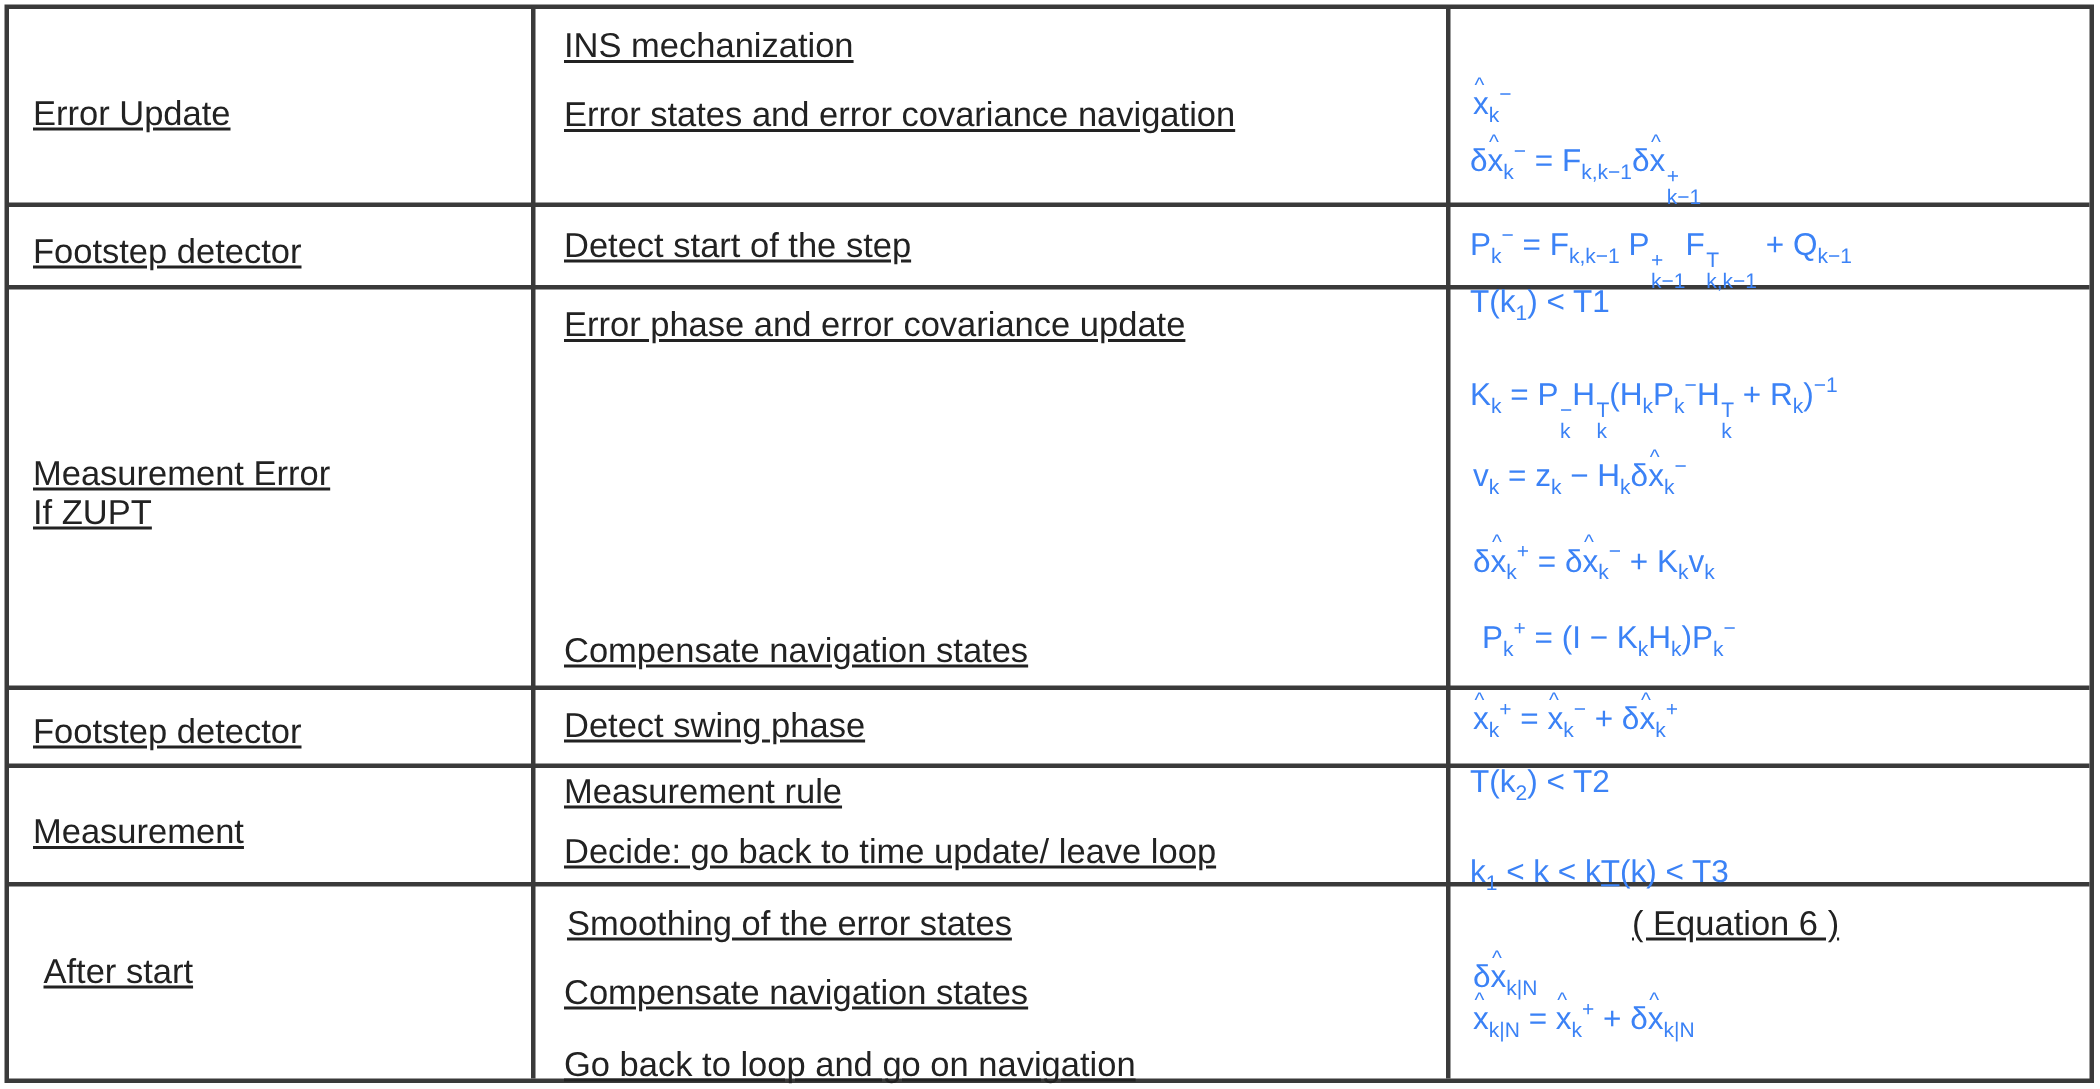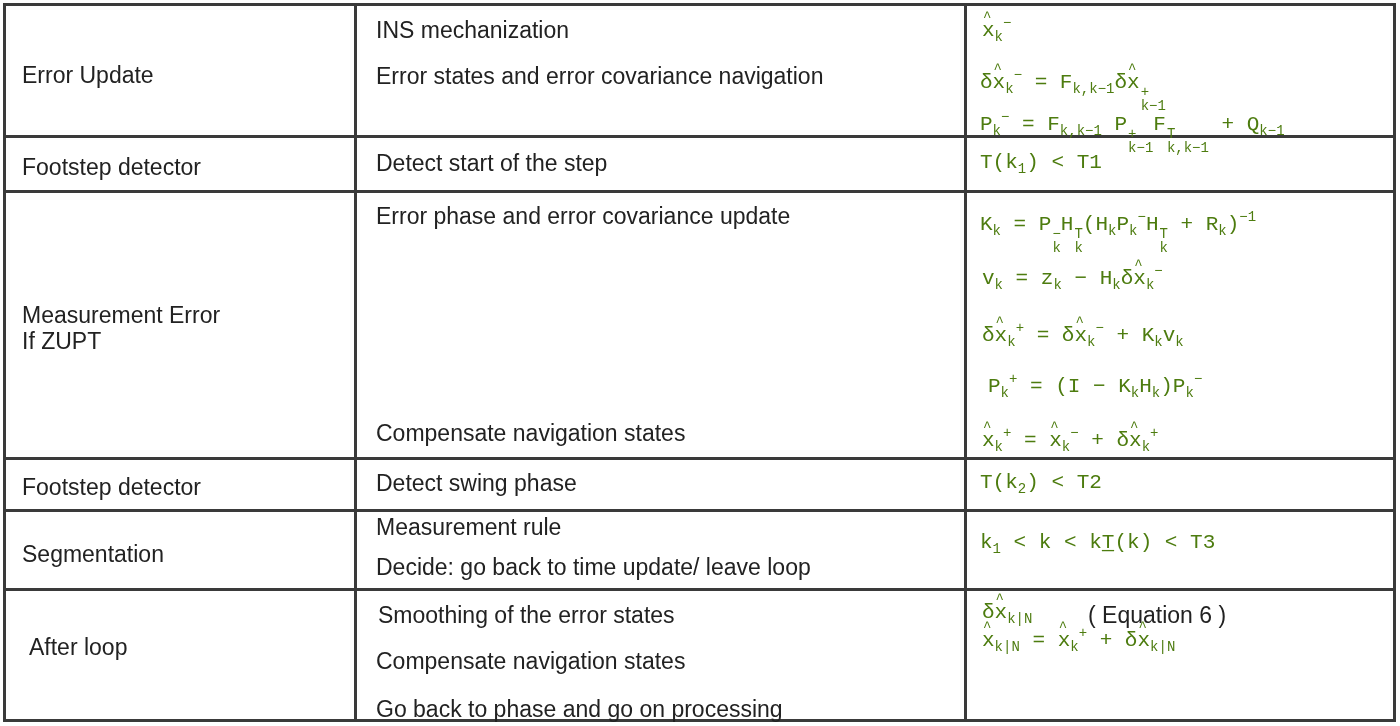--- a/index.html
+++ b/index.html
@@ -1,21 +1,21 @@
 <!DOCTYPE html>
 <html><head>
 <meta charset="utf-8">
 <style>
   html, body { margin:0; padding:0; background:#ffffff; }
   body { width:1400px; height:726px; position:relative; overflow:hidden; }
   .tbl { position:absolute; left:3px; top:3px; width:1393px; height:719px; border:3px solid #3a3a3a; box-sizing:border-box; }
   .hline { position:absolute; left:0; right:0; height:3px; background:#3a3a3a; }
   .vline { position:absolute; top:0; bottom:0; width:3px; background:#3a3a3a; }
-  .t { position:absolute; font-family:"Liberation Sans", sans-serif; font-size:23px; color:#222; white-space:nowrap; line-height:26px; }
-  .m { position:absolute; font-family:Liberation Mono, monospace; font-size:21px; color:#4d7c0f; white-space:nowrap; line-height:26px; }
+  .t { position:absolute; font-family:"Liberation Sans", sans-serif; font-size:23px; color:#222; white-space:nowrap; line-height:26px;text-decoration:underline; }
+  .m { position:absolute; font-family:Liberation Sans, sans-serif; font-size:21px; color:#3b82f6; white-space:nowrap; line-height:26px;margin-top:39px; }
   .m sub { font-size:14px; vertical-align:-5px; }
   .m sup { font-size:14px; vertical-align:9px; }
   .ss { display:inline-flex; flex-direction:column; vertical-align:-8px; line-height:14px; font-size:14px; margin-left:1px; }
   .ss span { display:block; }
   .hat { position:relative; display:inline-block; }
   .hat::before { content:"^"; position:absolute; top:-14px; left:1px; font-size:14px; }
 </style>
 </head>
 <body>
 
@@ -28,21 +28,21 @@
   <div class="hline" style="top:582px"></div>
 
   <div class="vline" style="left:348px"></div>
   <div class="vline" style="left:958px"></div>
 </div>
 
 <div class="t" style="left:22px;top:62px">Error Update</div>
 <div class="t" style="left:376px;top:17px">INS mechanization</div>
 <div class="t" style="left:376px;top:63px">Error states and error covariance navigation</div>
 <div class="m" style="left:982px;top:10px"><span class="hat">x</span><sub>k</sub><sup>−</sup></div>
-<div class="m" style="left:980px;top:62px">δ<span class="hat">x</span><sub>k</sub><sup>−</sup> = F<sub>k,k−1</sub>δ<span class="hat">x</span><span class="ss">
+<div class="m" style="left:980px;top:48px">δ<span class="hat">x</span><sub>k</sub><sup>−</sup> = F<sub>k,k−1</sub>δ<span class="hat">x</span><span class="ss">
       <span>+</span>
       <span>k−1</span>
     </span></div>
 <div class="m" style="left:980px;top:104px">P<sub>k</sub><sup>−</sup> = F<sub>k,k−1</sub> P<span class="ss">
       <span>+</span>
       <span>k−1</span>
     </span>F<span class="ss">
       <span>T</span>
       <span>k,k−1</span>
     </span> + Q<sub>k−1</sub></div>
@@ -67,24 +67,24 @@
     </span> + R<sub>k</sub>)<sup>−1</sup></div>
 <div class="m" style="left:982px;top:258px">v<sub>k</sub> = z<sub>k</sub> − H<sub>k</sub>δ<span class="hat">x</span><sub>k</sub><sup>−</sup></div>
 <div class="m" style="left:982px;top:315px">δ<span class="hat">x</span><sub>k</sub><sup>+</sup> = δ<span class="hat">x</span><sub>k</sub><sup>−</sup> + K<sub>k</sub>v<sub>k</sub></div>
 <div class="m" style="left:988px;top:366px">P<sub>k</sub><sup>+</sup> = (I − K<sub>k</sub>H<sub>k</sub>)P<sub>k</sub><sup>−</sup></div>
 <div class="m" style="left:982px;top:420px"><span class="hat">x</span><sub>k</sub><sup>+</sup> = <span class="hat">x</span><sub>k</sub><sup>−</sup> + δ<span class="hat">x</span><sub>k</sub><sup>+</sup></div>
 
 <div class="t" style="left:22px;top:474px">Footstep detector</div>
 <div class="t" style="left:376px;top:470px">Detect swing phase</div>
 <div class="m" style="left:980px;top:470px">T(k<sub>2</sub>) &lt; T2</div>
 
-<div class="t" style="left:22px;top:541px">Segmentation</div>
+<div class="t" style="left:22px;top:541px">Measurement</div>
 <div class="t" style="left:376px;top:514px">Measurement rule</div>
 <div class="t" style="left:376px;top:554px">Decide: go back to time update/ leave loop</div>
 <div class="m" style="left:980px;top:530px">k<sub>1</sub> &lt; k &lt; kT̲(k) &lt; T3</div>
 
-<div class="t" style="left:29px;top:634px">After loop</div>
+<div class="t" style="left:29px;top:634px">After start</div>
 <div class="t" style="left:378px;top:602px">Smoothing of the error states</div>
 <div class="t" style="left:376px;top:648px">Compensate navigation states</div>
-<div class="t" style="left:376px;top:696px">Go back to phase and go on processing</div>
+<div class="t" style="left:376px;top:696px">Go back to loop and go on navigation</div>
 <div class="m" style="left:982px;top:600px">δ<span class="hat">x</span><sub>k|N</sub></div>
 <div class="t" style="left:1088px;top:602px">( Equation 6 )</div>
 <div class="m" style="left:982px;top:620px"><span class="hat">x</span><sub>k|N</sub> = <span class="hat">x</span><sub>k</sub><sup>+</sup> + δ<span class="hat">x</span><sub>k|N</sub></div>
 
 </body></html>

